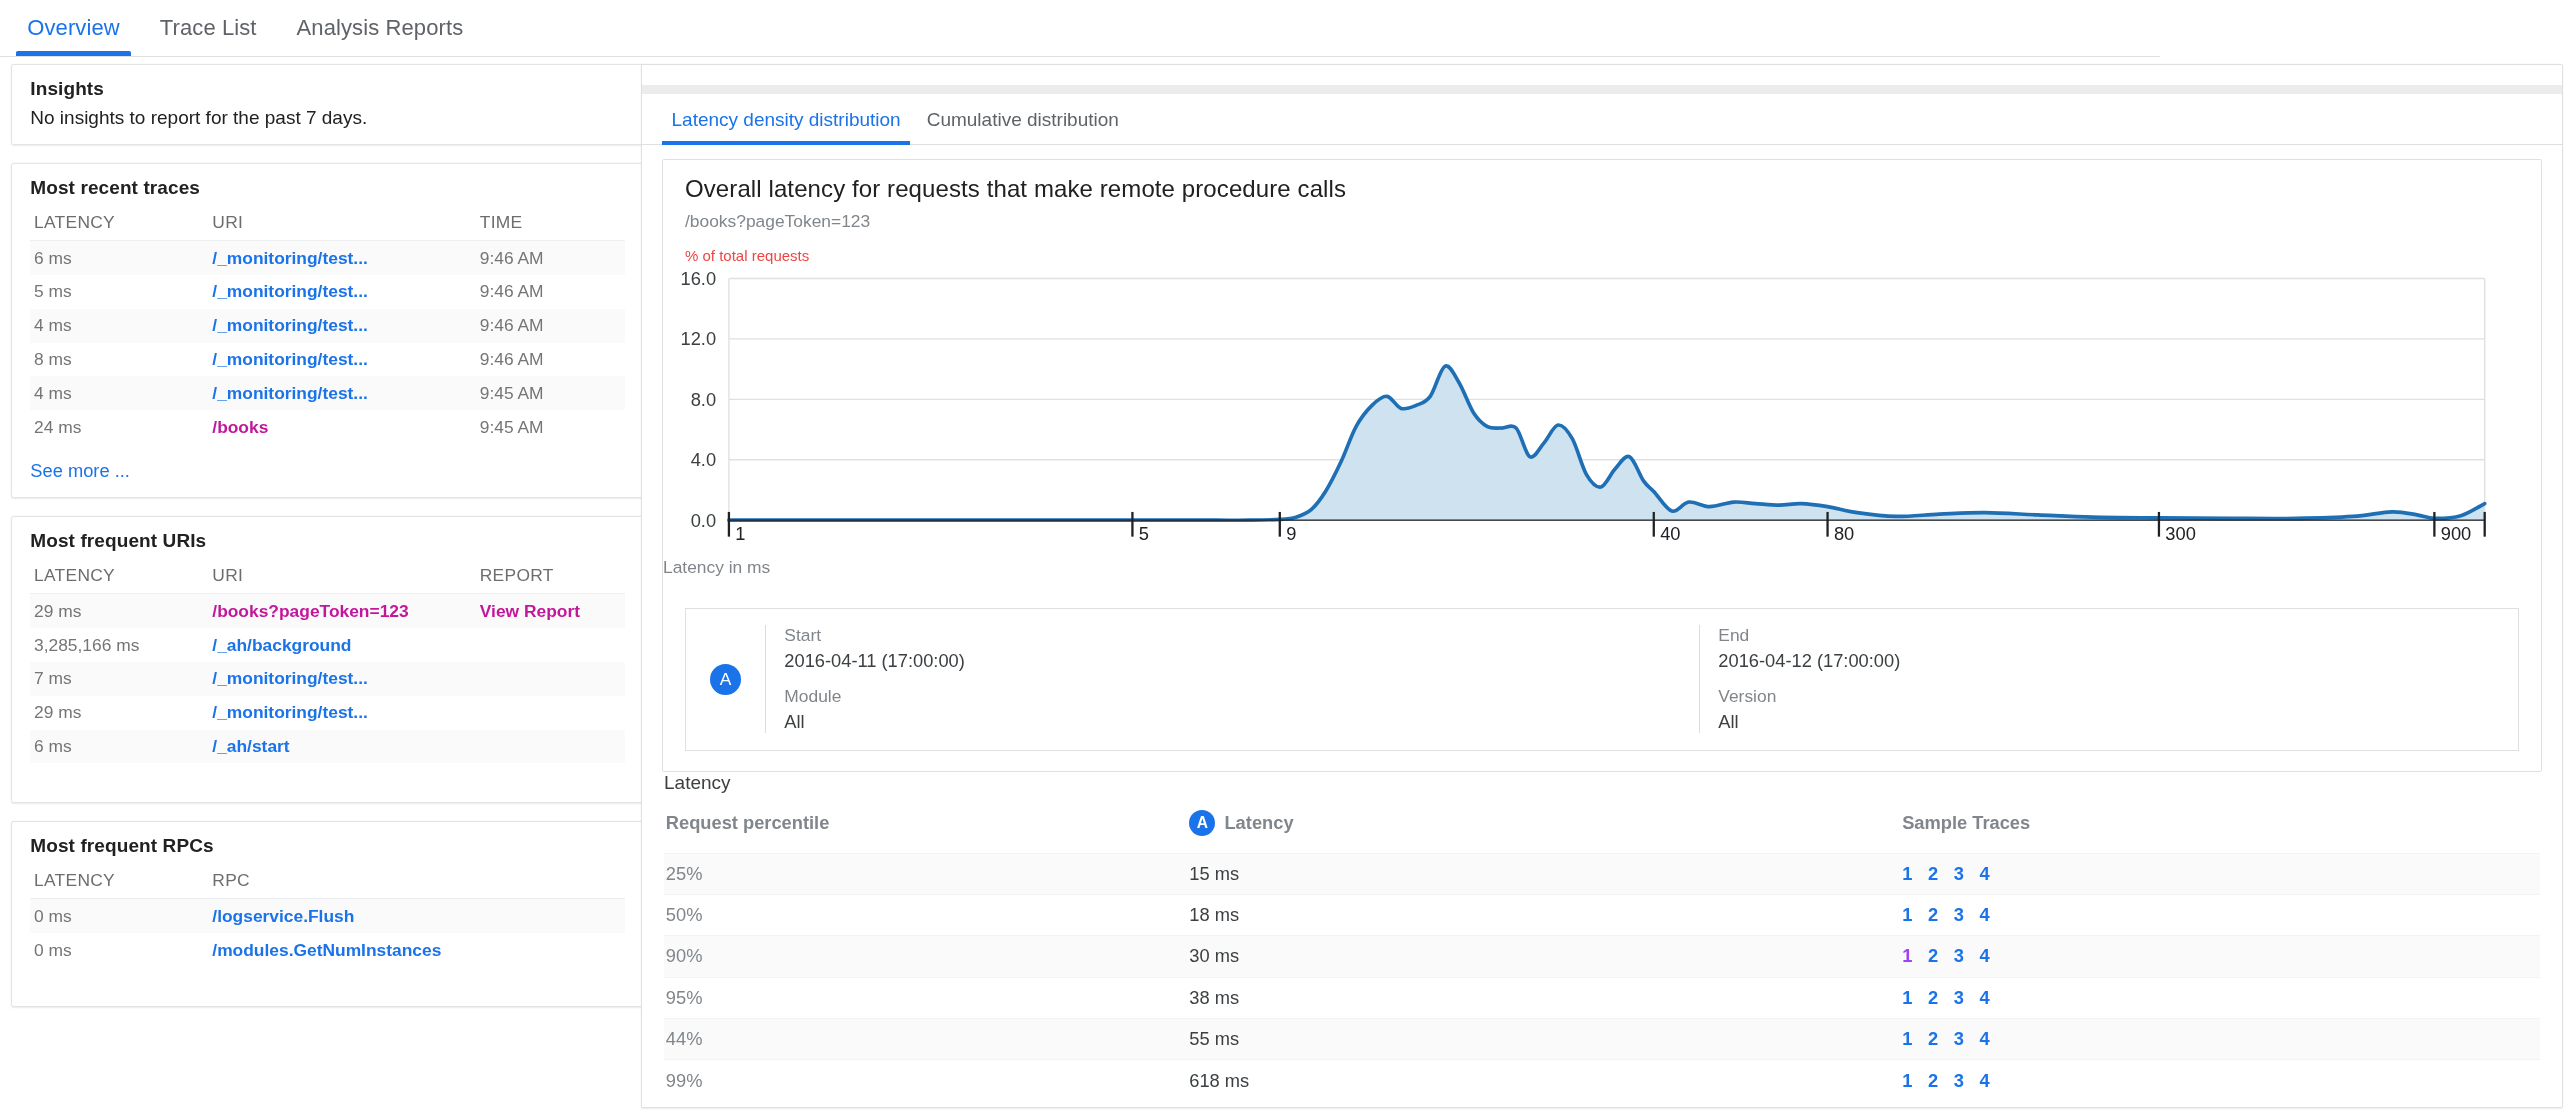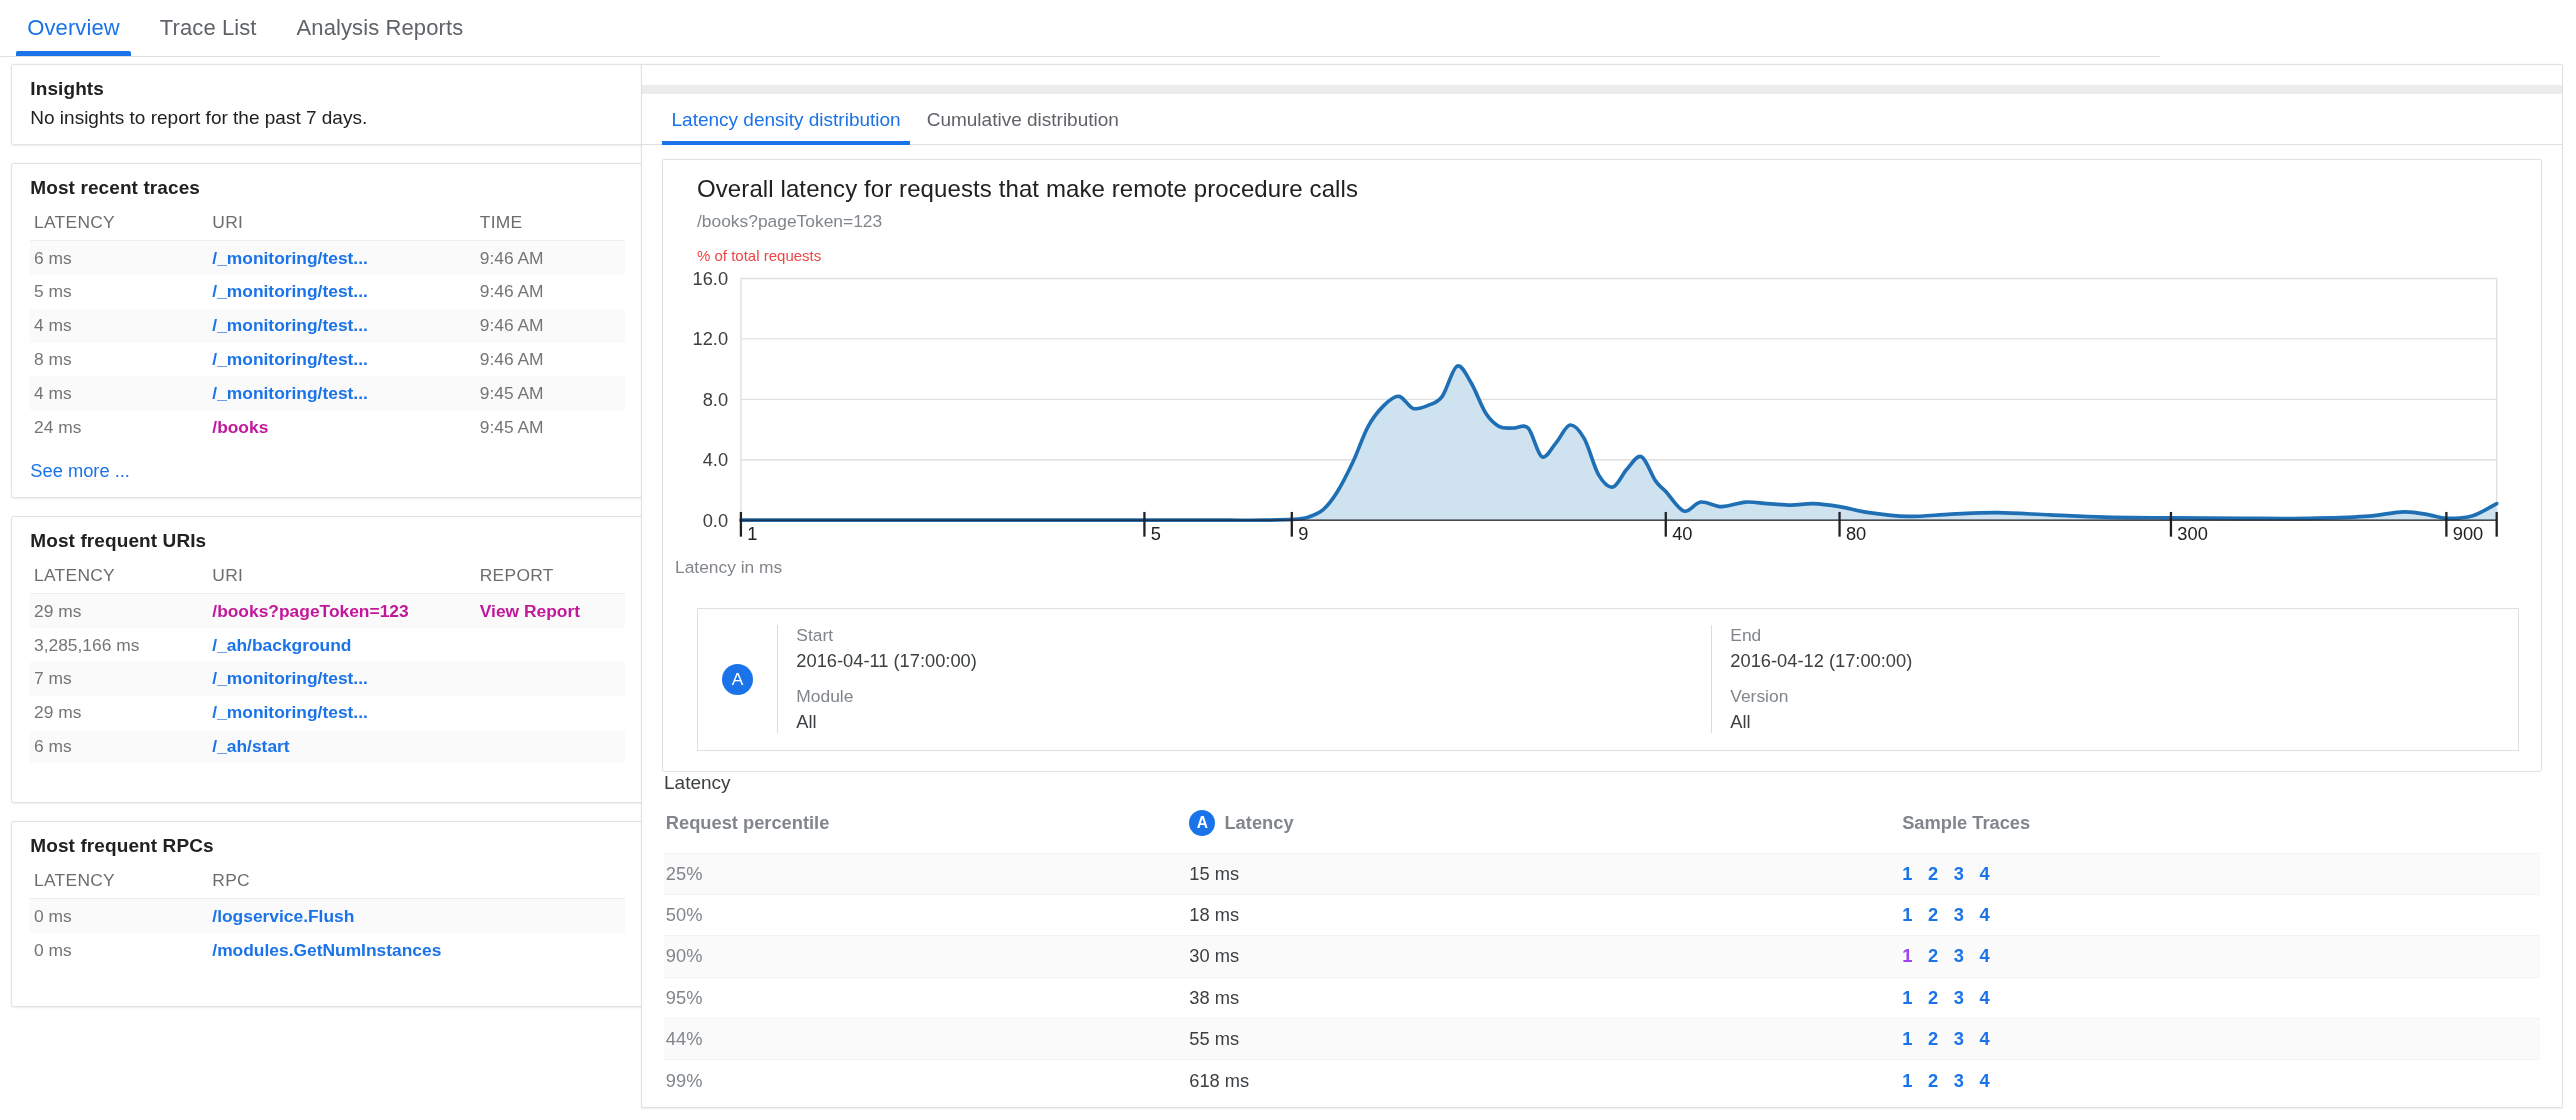--- a/index.html
+++ b/index.html
@@ -79,21 +79,20 @@
     padding:14.6px 13px 13px 13px; cursor:pointer; white-space:nowrap;
   }
   .itab.active { color:#1a73e8; }
   .itab.active::after {
     content:""; position:absolute; left:3.7px; right:3.7px; bottom:-0.9px;
     height:3.7px; background:#1a73e8;
   }
   #chart-card {
     margin:14.6px 20px 0 20px; border:0.9px solid #e0e0e0; background:#fff;
     border-radius:1.8px;
-    padding-left:12px;
   }
   #chart-head { padding:14.6px 22px 0 22px; }
   #chart-title { font-size:24px; color:#212121; letter-spacing:0.1px; }
   #chart-sub { font-size:17.4px; color:#80868b; margin-top:8.2px; }
   #chart-ylabel { font-size:15px; color:#ef4444; margin-top:14.6px; }
   #chart-wrap { position:relative; height:275px; margin:7.3px 0 0 0; }
   #chart-svg { display:block; }
   #chart-xlabel {
     font-size:17.4px; color:#80868b;
     margin-top:11px; padding-bottom:13px;

